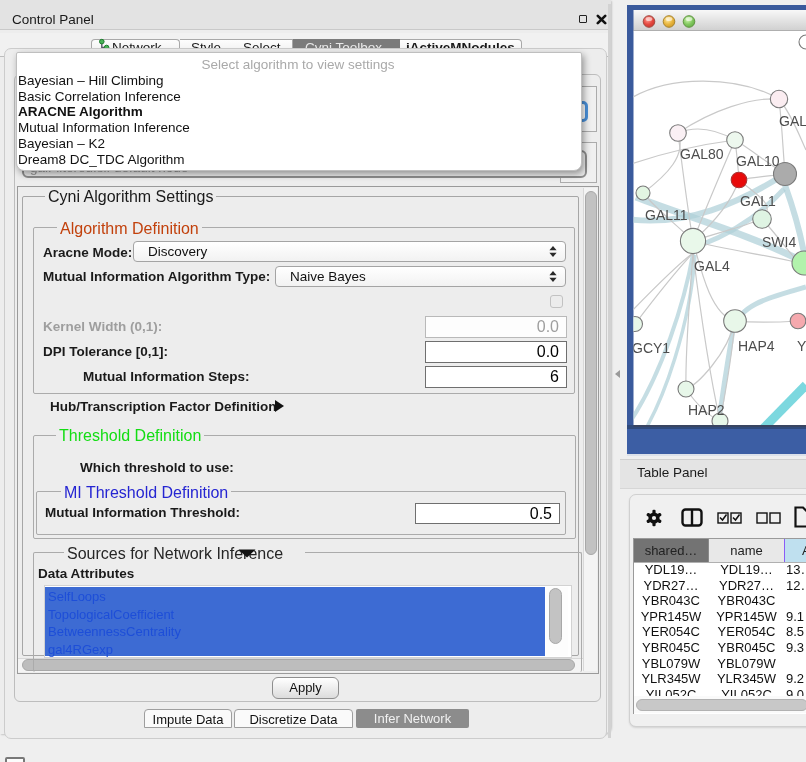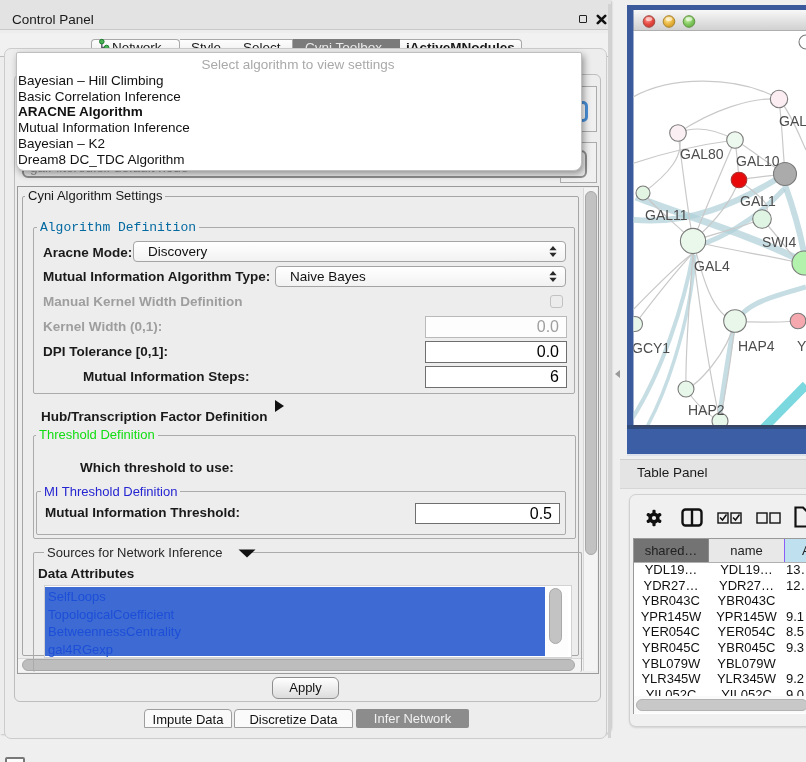--- a/index.html
+++ b/index.html
@@ -4,21 +4,21 @@
 <style>
 html,body{margin:0;padding:0;}
 #root{position:relative;width:806px;height:762px;background:#efefef;font-family:"Liberation Sans",sans-serif;overflow:hidden;}
 .abs{position:absolute;}
 .lbl{font-size:13.5px;font-weight:bold;color:#1a1a1a;white-space:nowrap;}
 .dis{color:#9e9e9e;}
 .fld{position:absolute;background:#fff;border:1px solid #6f6f6f;font-size:16px;text-align:right;padding-right:7px;box-sizing:border-box;}
 .combo{position:absolute;background:linear-gradient(#ffffff,#f2f2f2);border:1px solid #a4a4a4;border-radius:4px;font-size:13.5px;color:#111;box-sizing:border-box;}
 .combo .ar{position:absolute;right:8px;top:50%;margin-top:-5.5px;width:8px;height:11px;}
 .grp{position:absolute;border:1px solid #ababab;border-radius:2px;}
-.grptitle{position:absolute;background:#ededed;padding:0 3px;font-size:13px;white-space:nowrap;}
+.grptitle{position:absolute;background:#ededed;padding:0 3px;font-size:16px;white-space:nowrap;margin-left:20px;}
 .tab{position:absolute;top:39px;height:14px;}
 </style>
 </head>
 <body>
 <div id="root">
 <div class="abs" style="left:2px;top:0;width:2px;height:5px;background:#8a8a8a;"></div>
 
 <div class="abs" id="cpwin" style="left:0;top:4;width:611px;height:734px;background:#ededed;border-bottom-right-radius:8px;box-shadow:1px 1px 2px rgba(0,0,0,0.18);"></div>
 
 <div class="abs" style="left:0;top:4;width:611px;height:29px;background:#e3e3e3;border-bottom:1px solid #c9c9c9;"></div>
@@ -61,53 +61,52 @@
 <div class="abs" style="left:583px;top:188px;width:13px;height:483px;background:#f4f4f4;border-left:1px solid #d8d8d8;"></div>
 <div class="abs" style="left:585px;top:191px;width:10px;height:362px;background:#c2c2c2;border:1px solid #a8a8a8;border-radius:6px;"></div>
 
 <div class="abs" style="left:18px;top:658px;width:565px;height:13px;background:#f4f4f4;border-top:1px solid #d8d8d8;"></div>
 <div class="abs" style="left:22px;top:659px;width:551px;height:10px;background:#bdbdbd;border:1px solid #a8a8a8;border-radius:6px;"></div>
 
 <div class="grp" style="left:22px;top:196px;width:555px;height:458px;border-color:#a6a6a6;"></div>
 <div class="grptitle" style="left:25px;top:188px;color:#1a1a1a;">Cyni Algorithm Settings</div>
 
 <div class="grp" style="left:33px;top:227px;width:540px;height:165px;"></div>
-<div class="grptitle" style="left:37px;top:220px;color:#0369a1;font-family:Liberation Mono, monospace;">Algorithm Definition</div>
+<div class="grptitle" style="left:37px;top:220px;color:#c2410c;">Algorithm Definition</div>
 
 <div class="abs lbl" style="left:43px;top:245px;">Aracne Mode:</div>
 <div class="combo" style="left:133px;top:241px;width:433px;height:21px;">
       <span style="position:absolute;left:14px;top:2px;">Discovery</span>
 <svg class="ar" viewBox="0 0 8 11">
         <path d="M4 0 L7.6 4.2 H0.4 Z" fill="#2a2a2a"></path>
         <path d="M4 11 L7.6 6.8 H0.4 Z" fill="#2a2a2a"></path>
       </svg>
     </div>
 
 <div class="abs lbl" style="left:43px;top:269px;">Mutual Information Algorithm Type:</div>
 <div class="combo" style="left:275px;top:266px;width:291px;height:21px;">
       <span style="position:absolute;left:14px;top:2px;">Naive Bayes</span>
 <svg class="ar" viewBox="0 0 8 11">
         <path d="M4 0 L7.6 4.2 H0.4 Z" fill="#2a2a2a"></path>
         <path d="M4 11 L7.6 6.8 H0.4 Z" fill="#2a2a2a"></path>
       </svg>
     </div>
 
-<div class="abs lbl dis" style="left:43px;top:294px;">Manual Kernel Width Definition</div>
 <div class="abs" style="left:550px;top:295px;width:11px;height:11px;background:#ececec;border:1px solid #c2c2c2;border-radius:3px;"></div>
 
 <div class="abs lbl dis" style="left:43px;top:319px;">Kernel Width (0,1):</div>
 <div class="fld" style="left:425px;top:316px;width:142px;height:22px;border-color:#b9b9b9;color:#9e9e9e;background:#fdfdfd;line-height:20px;">0.0</div>
 
 <div class="abs lbl" style="left:43px;top:344px;">DPI Tolerance [0,1]:</div>
 <div class="fld" style="left:425px;top:341px;width:142px;height:22px;line-height:20px;">0.0</div>
 
 <div class="abs lbl" style="left:43px;top:369px;padding-left:40px;">Mutual Information Steps:</div>
 <div class="fld" style="left:425px;top:366px;width:142px;height:22px;line-height:20px;">6</div>
 
-<div class="abs lbl" style="left:41px;top:399px;margin-top:10px;">Hub/Transcription Factor Definition</div>
+<div class="abs lbl" style="left:50px;top:399px;">Hub/Transcription Factor Definition</div>
 <svg class="abs" style="left:273px;top:399px;" width="12" height="14" viewBox="0 0 12 14">
       <path d="M2 1 L11 7 L2 13 Z" fill="#111"></path>
     </svg>
 
 <div class="grp" style="left:33px;top:435px;width:541px;height:102px;"></div>
 <div class="grptitle" style="left:36px;top:427px;color:#12dd12;">Threshold Definition</div>
 
 <div class="abs lbl" style="left:80px;top:460px;">Which threshold to use:</div>
 
 <div class="grp" style="left:36px;top:491px;width:528px;height:42px;"></div>

